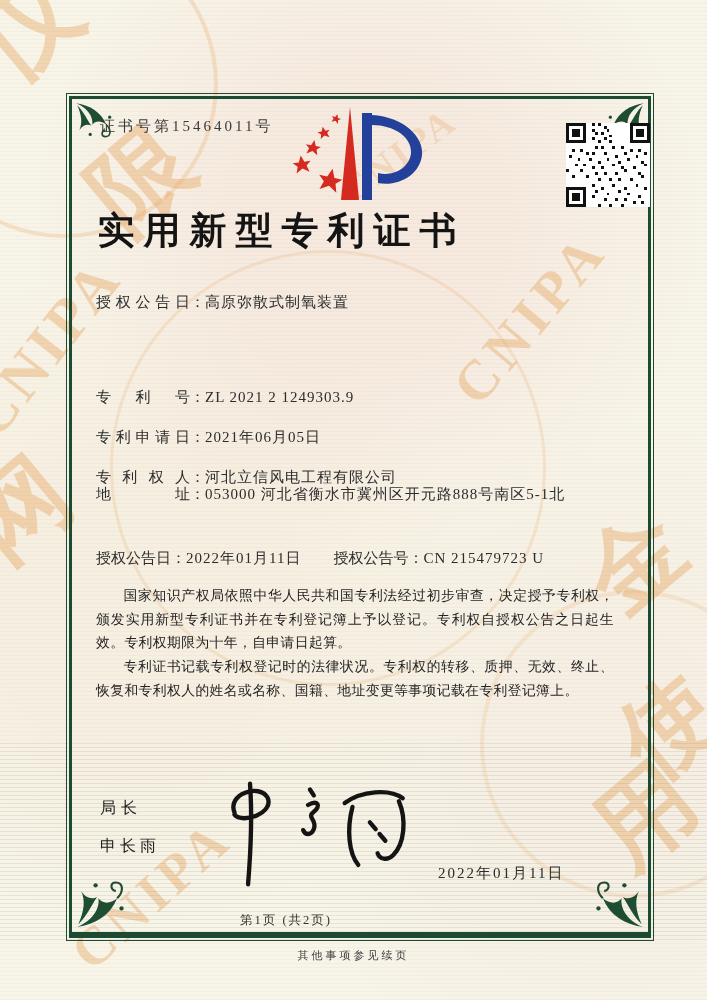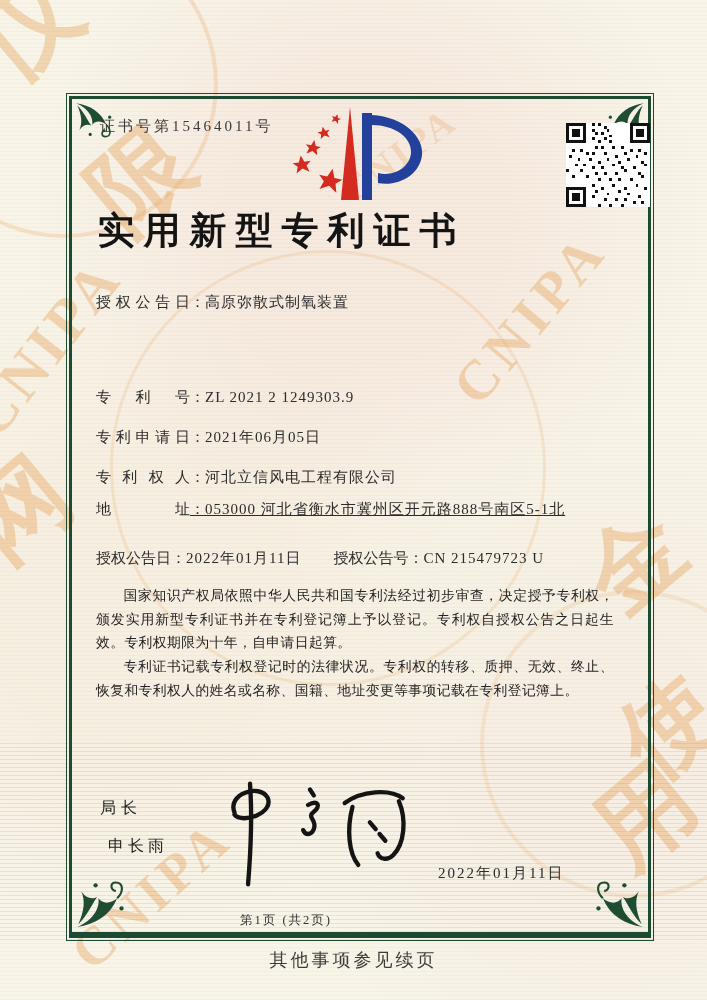--- a/index.html
+++ b/index.html
@@ -48,39 +48,39 @@
   .cert-no{position:absolute;left:100px;top:117px;font-size:15px;color:#3a3a3a;letter-spacing:3px;}
   .logo{position:absolute;left:286px;top:102px;width:150px;height:102px;}
   .qr{position:absolute;left:566px;top:123px;width:84px;height:84px;}
   .title{position:absolute;left:0;top:206px;width:563px;text-align:center;margin:0;
     font-size:37px;font-weight:bold;color:#141414;letter-spacing:9px;}
 
   
   .row{position:absolute;left:96px;font-size:15px;color:#2c2c2c;white-space:nowrap;}
   .flabel{display:inline-block;width:94px;text-align:justify;text-align-last:justify;}
   .row-0{top:293px;} .row-1{top:346px;} .row-2{top:388px;}
-  .row-3{top:428px;} .row-4{top:468px;} .row-5{top:500px;text-decoration:underline;}
+  .row-3{top:428px;} .row-4{top:468px;} .row-5{top:485px;}
   .row-grant{top:549px;}
   .grant-b{margin-left:32px;}
   .fval{letter-spacing:1px;}
 
   
   .body-text{position:absolute;left:96px;top:584px;width:518px;font-size:13.8px;
     color:#242424;line-height:1.72;text-align:justify;}
   .body-text p{margin:0;text-indent:2em;letter-spacing:0.4px;}
 
   
   .signer{position:absolute;left:100px;top:798px;font-size:16px;color:#222;letter-spacing:5px;}
-  .signer .name{display:block;margin-top:17px;letter-spacing:4px;margin-left:8px;}
+  .signer .name{display:block;margin-top:17px;letter-spacing:4px;}
   .signature{position:absolute;left:192px;top:775px;width:232px;height:118px;}
   .issue-date{position:absolute;left:438px;top:864px;font-size:15px;color:#2c2c2c;letter-spacing:2px;}
   .page-info{position:absolute;left:0;top:912px;width:572px;text-align:center;
     font-size:12.5px;color:#333;letter-spacing:2px;}
   .footer-note{position:absolute;left:0;top:948px;width:707px;text-align:center;
-    font-size:18px;color:#3c3c3c;letter-spacing:3px;}
+    font-size:11px;color:#3c3c3c;letter-spacing:3px;}
 </style>
 </head>
 <body>
 
 <div class="page">
 
   <div class="wm-arc arc-1"></div>
   <div class="wm-arc arc-2"></div>
   <div class="wm-arc arc-3"></div>
   <span class="wm wm-0">仅</span>

